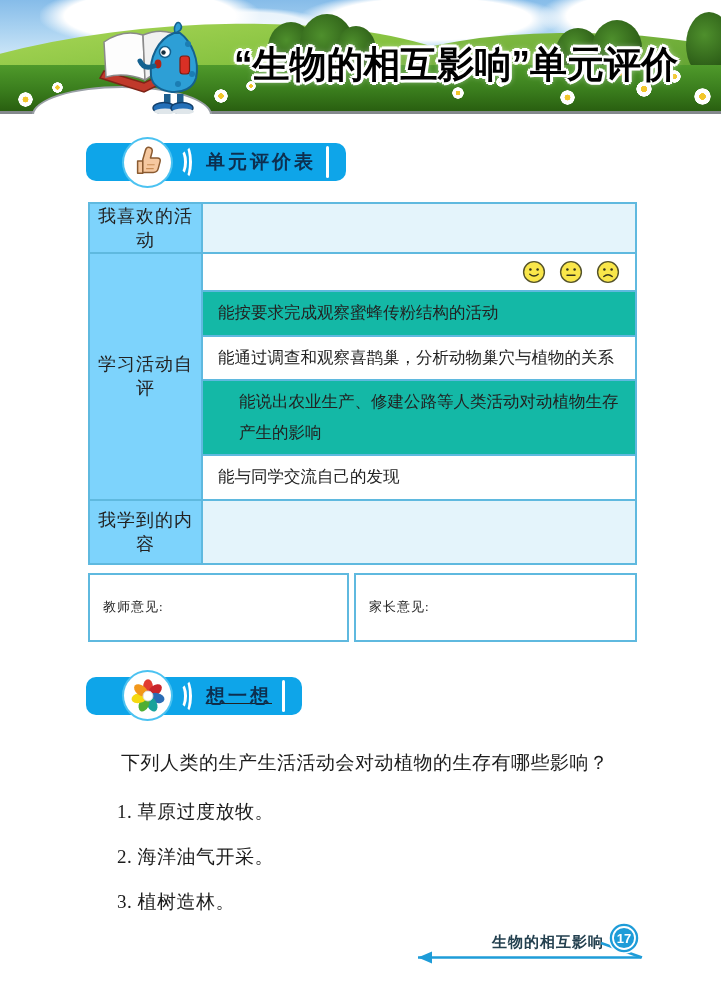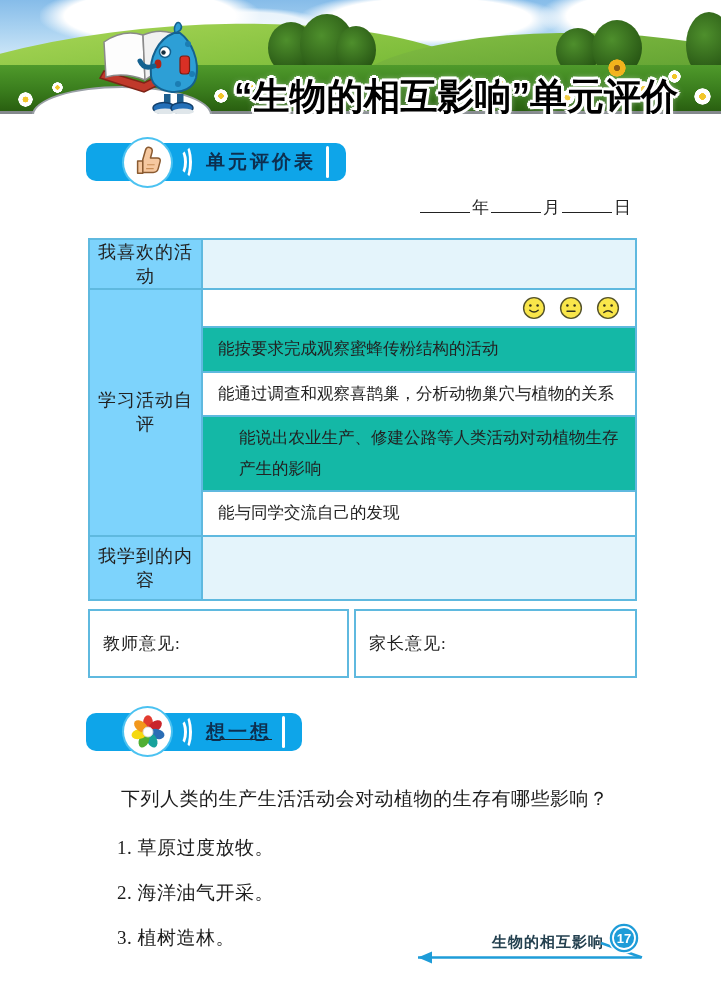--- a/index.html
+++ b/index.html
@@ -19,21 +19,21 @@
   .band { position:absolute; left:0; right:0; bottom:0; height:46px;
           background:linear-gradient(180deg,#4f9a2b 0%,#3a7d1d 55%,#295f10 100%); }
   .tree { position:absolute; border-radius:50%; background:radial-gradient(circle at 40% 35%,#4e8f2c,#245112 80%); }
   .daisy { position:absolute; border-radius:50%;
            background:radial-gradient(circle at center,#f2c62a 0 26%,#ffffff 30% 66%,rgba(255,255,255,0) 70%); }
   .daisy.sun { background:radial-gradient(circle at center,#8a5a14 0 22%,#f2b31c 26% 66%,rgba(255,255,255,0) 70%); }
   .foot-arc { position:absolute; left:32px; bottom:-30px; width:180px; height:58px; background:#fff;
               border:2px solid #9aa0a6; border-radius:50%; z-index:3; }
   .base-line { position:absolute; left:0; right:0; bottom:0; height:3px; background:#84898d; z-index:2; }
   .mascot { position:absolute; left:92px; top:16px; z-index:4; }
-  .page-title { position:absolute; left:234px; top:72px; z-index:2;
+  .page-title { position:absolute; left:234px; top:40px; z-index:2;
         font-family:"Liberation Sans", sans-serif; font-weight:bold; font-size:37px; color:#000; letter-spacing:0;
         text-shadow:-2px -2px 0 #fff,2px -2px 0 #fff,-2px 2px 0 #fff,2px 2px 0 #fff,
                     0 -3px 0 #fff,0 3px 0 #fff,-3px 0 0 #fff,3px 0 0 #fff,0 0 7px #fff; }
 
   
   .main { padding-left:88px; padding-right:84px; }
   .badge { position:relative; display:inline-flex; align-items:center; height:38px;
            background:#0ea5e9; border-radius:10px; padding-right:30px; margin-left:-2px;padding-left:36px; }
   .badge-circle { width:47px; height:47px; background:#fff; border-radius:50%;
                   display:flex; align-items:center; justify-content:center; flex:0 0 auto;
@@ -67,21 +67,21 @@
          font-size:16.5px; line-height:1.85; color:#222; display:flex; align-items:center; }
   .sub:last-child { border-bottom:none; }
   .sub.tint { background:#14b8a6; }
   .sub.white { background:#fff; }
   .sub-rating { justify-content:flex-end; gap:13px; padding-right:15px; min-height:34px; }
   .sub-rating svg { display:block; }
   .sub1,.sub2,.sub4 { min-height:38px; }
   .sub3 { min-height:64px;padding-left:36px; }
   .tblB { margin-top:8px; width:549px; display:flex; gap:5px; }
   .boxB { border:2px solid #5FB9DF; background:#fff; height:69px; display:flex; align-items:center;
-          padding-left:13px; font-size:17px; color:#222; letter-spacing:1px; }
+          padding-left:13px; font-size:13px; color:#222; letter-spacing:1px; }
   .boxB.teacher { width:261px; flex:0 0 auto; }
   .boxB.parent  { flex:1 1 auto; }
 
   
   .question { margin-top:31px; margin-left:33px; font-size:19px; color:#1c1c1c; letter-spacing:.5px; }
   .think-list { margin-top:23px; margin-left:29px; }
   .think-item { font-size:19px; color:#1c1c1c; margin-bottom:19px; letter-spacing:.5px; }
 
   
   .footer { position:absolute; left:0; right:0; top:912px; height:60px; }
@@ -164,23 +164,20 @@
     </div>
     <div class="badge-arcs">
         <span></span>
         <span></span>
       </div>
     <div class="badge-label">单元评价表</div>
     <div class="badge-divider"></div>
   </div>
 
   
-  <div class="date-row">
-    <span class="blank"></span><span>年</span><span class="blank"></span><span>月</span><span class="blank"></span><span>日</span>
-  </div>
 
   
   <div class="tblA">
     <div class="rowA r1">
       <div class="cellL">我喜欢的活动</div>
       <div class="cellR"></div>
     </div>
     <div class="rowA r2">
       <div class="cellL">学习活动自评</div>
       <div class="cellR">

